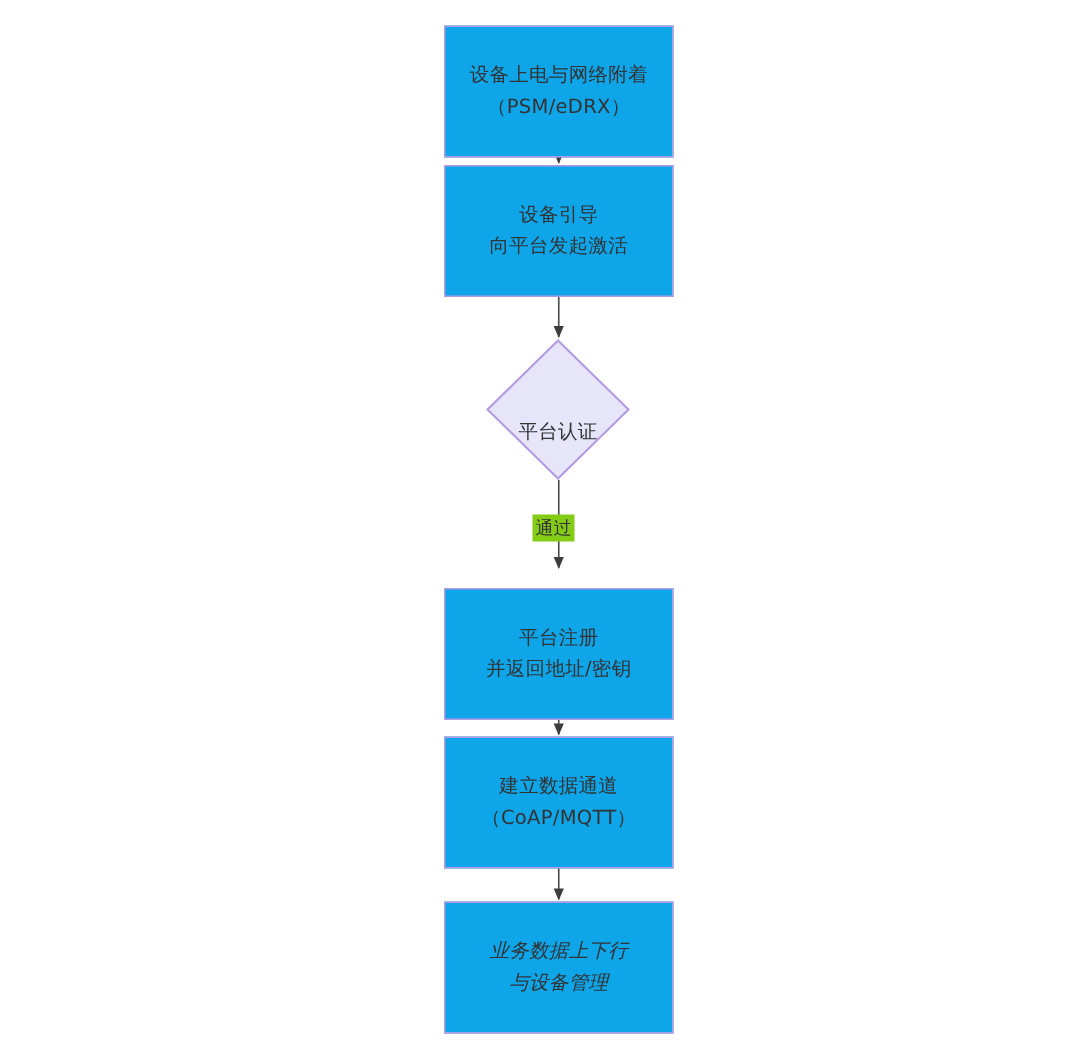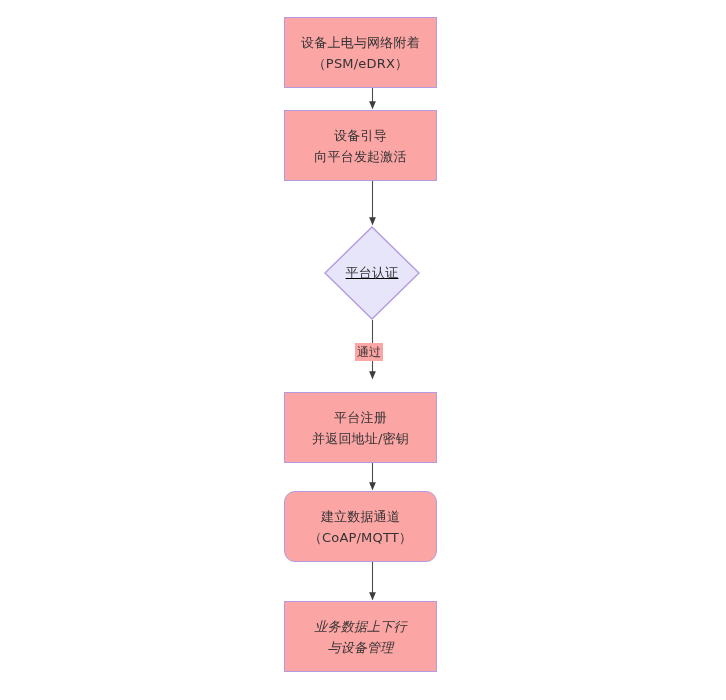--- a/index.html
+++ b/index.html
@@ -23,25 +23,25 @@
   }
   .node {
     position: absolute;
     box-sizing: border-box;
     display: flex;
     align-items: center;
     justify-content: center;
     text-align: center;
   }
   .process-node {
-    background: #fca5a5;
+    background: #0ea5e9;
     border: 1.2px solid #b49ae0;
     width: 153px;
-    height: 71px;
-    left: 284px;
+    height: 88px;
+    left: 296px;
   }
   .node-text {
     font-size: 13px;
     line-height: 21px;
     color: #333333;
     letter-spacing: 0.2px;
     white-space: pre-line;
     display: block;
   }
   .decision-node {
@@ -53,45 +53,44 @@
   .decision-shape {
     position: absolute;
     left: 0;
     top: 0;
     width: 100%;
     height: 100%;
   }
   .decision-label {
     position: absolute;
     left: 0;
-    top: 0;
+    top: 16px;
     width: 96px;
     height: 94px;
     display: flex;
     align-items: center;
     justify-content: center;
-    text-decoration: underline;
   }
   .decision-label .node-text {
     font-size: 13px;
     line-height: 18px;
   }
   .edge-label {
     position: absolute;
-    background: #fca5a5;
+    background: #84cc16;
     color: #333333;
     font-size: 12px;
     line-height: 16px;
     padding: 1px 2px;
     white-space: nowrap;
   }
   #node-1 { top: 17px; }
   #node-2 { top: 110px; }
   #node-4 { top: 380px; margin-top: 12px; }
-  #node-5 { top: 491px; border-radius: 11px; }
+  #node-5 { top: 491px; }
   #node-6 { top: 601px; font-style: italic; }
   #edge-label-pass { left: 355px; top: 343px; }
 </style>
 </head>
 <body>
 
 <svg id="flow-canvas" viewBox="0 0 726 700" xmlns="http://www.w3.org/2000/svg">
   <defs>
     <marker id="arrowhead" markerWidth="9" markerHeight="9" refX="7.2" refY="3.4" orient="auto" markerUnits="userSpaceOnUse">
       <path d="M0,0 L8,3.4 L0,6.8 z" fill="#3d3d3d"></path>

